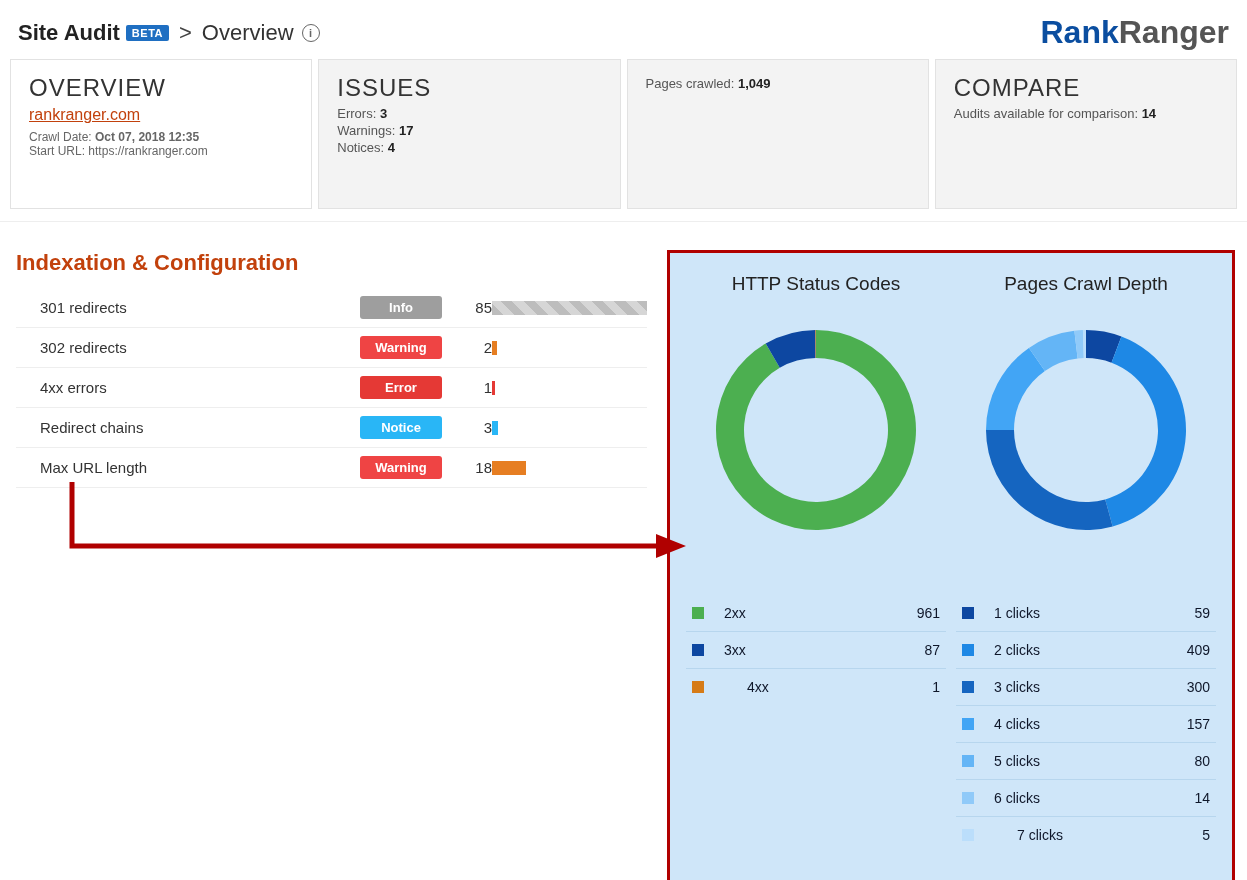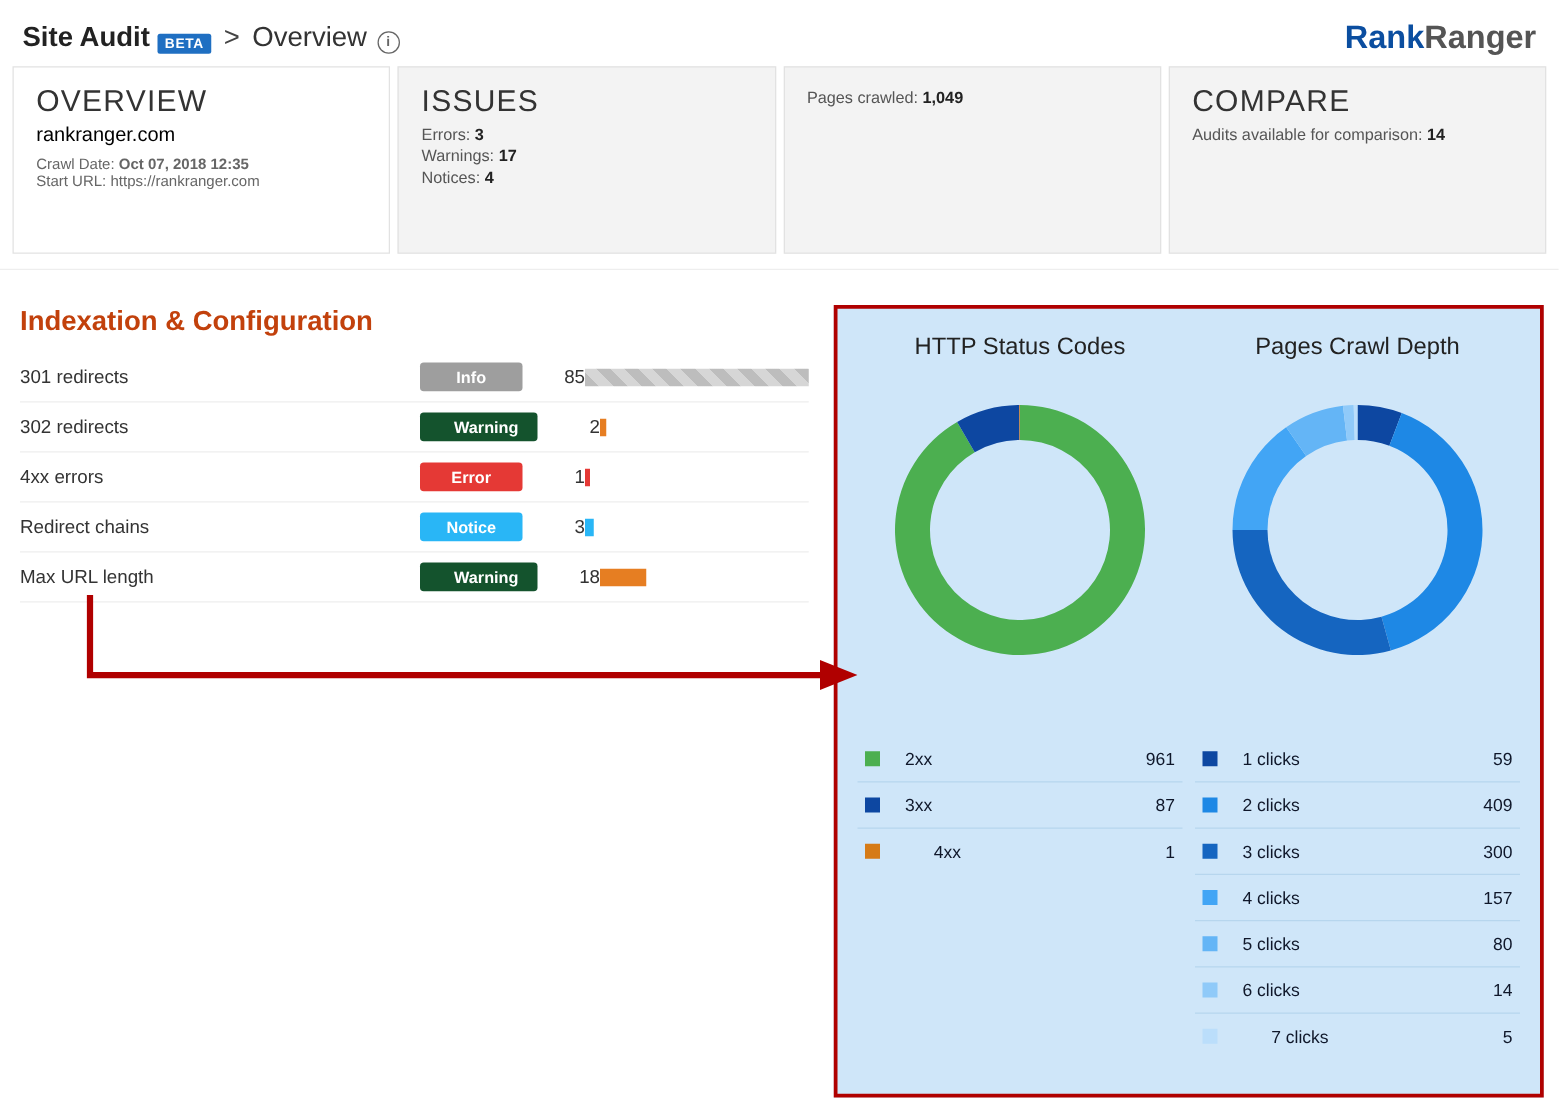--- a/index.html
+++ b/index.html
@@ -11,21 +11,21 @@
     width: 1247px;
   }
   .topbar {
     display: flex;
     align-items: center;
     justify-content: space-between;
     padding: 14px 18px 8px 18px;
   }
   .breadcrumb {
     display: flex;
-    align-items: flex-end;
+    align-items: center;
     gap: 6px;
     font-size: 22px;
     font-weight: 700;
     color: #222;
   }
   .beta-badge {
     background: #1f6fc2;
     color: #fff;
     font-size: 11px;
     font-weight: 700;
@@ -39,21 +39,21 @@
     display: inline-flex;
     width: 16px; height: 16px;
     border: 1px solid #666;
     border-radius: 50%;
     font-size: 11px;
     align-items: center;
     justify-content: center;
     color: #666;
     margin-left: 2px;
   }
-  .logo { font-size: 26px; font-weight: 400; color: #555; }
+  .logo { font-size: 32px; font-weight: 400; color: #555; }
   .logo .rank { font-weight: 700; color: #0b4ea0; }
   .logo .ranger { font-weight: 700; color: #555; }
 
   .panel-row {
     display: flex;
     gap: 6px;
     padding: 0 10px 12px 10px;
     border-bottom: 1px solid #eee;
   }
   .panel {
@@ -66,21 +66,21 @@
   .panel.active {
     background: #fff;
   }
   .panel h2 {
     margin: 0 0 4px 0;
     font-size: 24px;
     font-weight: 400;
     letter-spacing: 1px;
     color: #333;
   }
-  .panel .sub { font-size: 16px; color: #000000; margin-bottom: 6px; }
+  .panel .sub { font-size: 16px; color: #c2410c; margin-bottom: 6px; text-decoration: underline; }
   .panel .line { font-size: 13px; color: #555; margin: 2px 0; }
   .panel .line b, .panel .sub b { font-weight: 700; color: #222; }
   .panel .small { font-size: 12px; color: #666; }
 
   .main {
     display: flex;
     padding: 28px 12px 20px 16px;
     gap: 20px;
     align-items: flex-start;
   }
@@ -94,32 +94,32 @@
     color: #c2410c;
     margin-bottom: 12px;
   }
   .audit-row {
     display: flex;
     align-items: center;
     border-bottom: 1px solid #eee;
     padding: 8px 0;
     font-size: 15px;
   }
-  .audit-row .label { flex: 0 0 320px; color: #333; }
+  .audit-row .label { flex: 0 0 320px; color: #333; margin-left: 24px; }
   .audit-row .badge {
     width: 82px;
     text-align: center;
     color: #fff;
     font-size: 13px;
     font-weight: 700;
     padding: 4px 0;
     border-radius: 3px;
   }
   .badge.info { background: #9e9e9e; }
-  .badge.warning { background: #14532d; padding-left: 12px; }
+  .badge.warning { background: #ef4444; }
   .badge.error { background: #e53935; }
   .badge.notice { background: #29b6f6; }
   .audit-row .count { width: 50px; text-align: right; font-size: 15px; color: #333; }
   .audit-row .bar {
     flex: 1;
     height: 14px;
     position: relative;
   }
   .bar .fill { height: 100%; display: block; }
   .fill.info-fill {

